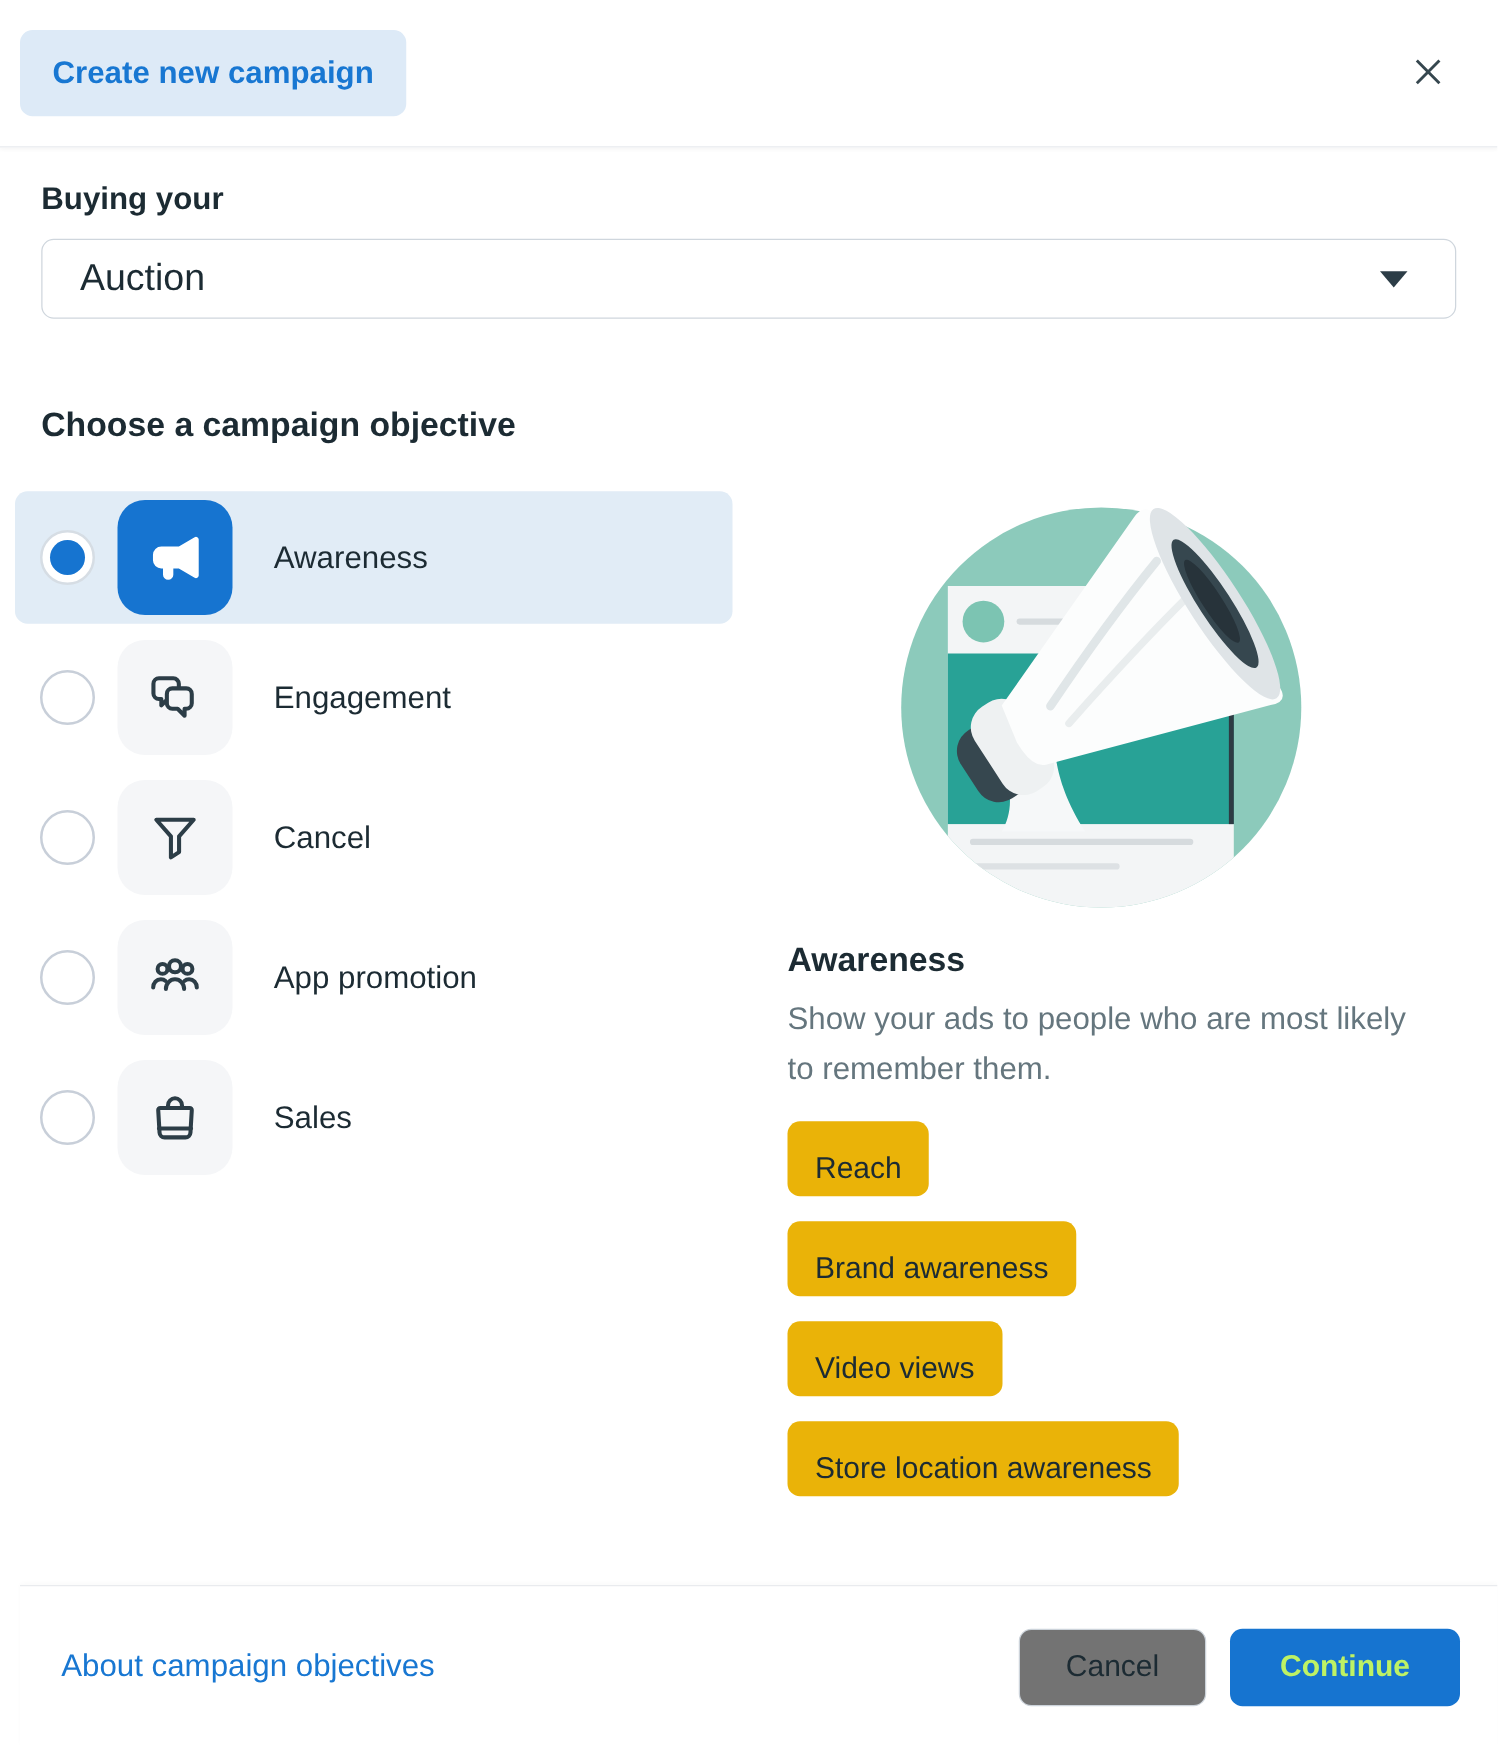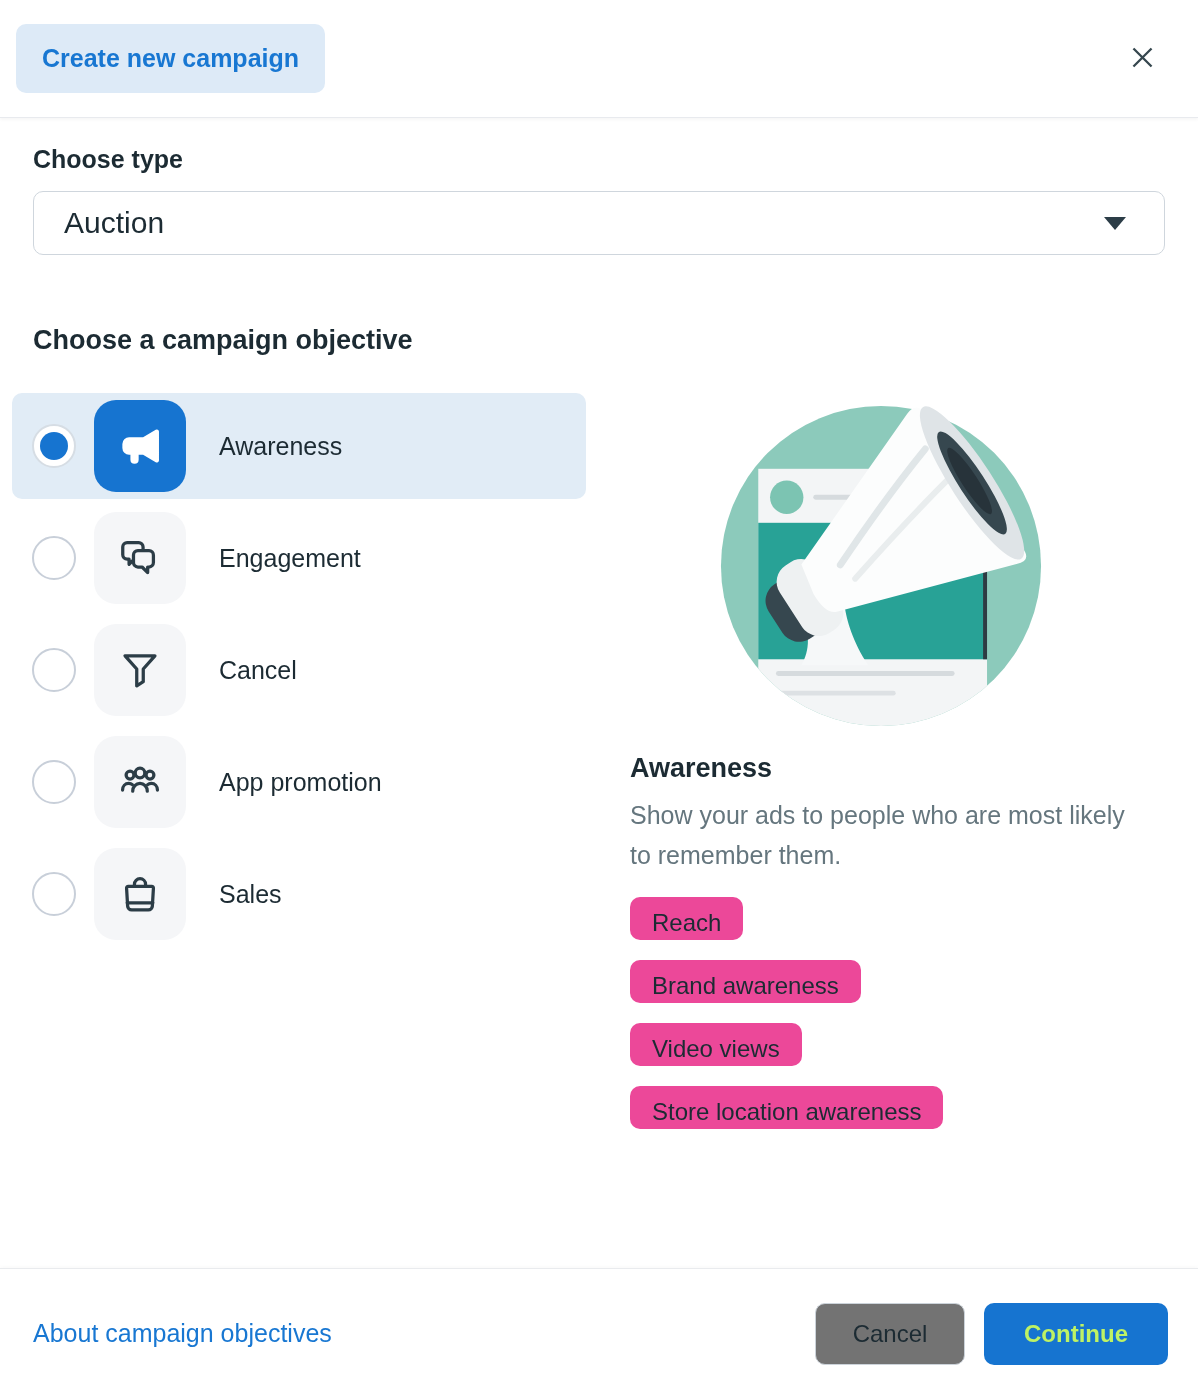--- a/index.html
+++ b/index.html
@@ -72,26 +72,26 @@
   .tile svg .ln-masked { fill:#f5f6f8; stroke:#2c3d47; stroke-width:1.7; stroke-linecap:round; stroke-linejoin:round; }
   .obj-label { margin-left:33px; font-size:25px; }
   
   .detail { margin-left:44px; width:502px; }
   .illustration { display:block; width:324px; height:324px; margin:11px auto 0 auto; overflow:visible; }
   .detail-title { font-size:27px; font-weight:bold; margin:25px 0 0 0; }
   .detail-desc { font-size:25px; color:#65767e; line-height:40px; margin:11px 0 0 0; }
   .good-for { font-size:25px; font-weight:bold; margin:19px 0 0 0; }
   .tags { display:flex; flex-direction:column; align-items:flex-start; gap:20px; margin-top:22px; }
   .tag {
-    background:#ec4899; border-radius:10px;
-    height:43px; line-height:52px; padding:0 22px; font-size:24px; white-space:nowrap;
+    background:#eab308; border-radius:10px;
+    height:60px; line-height:52px; padding:12px 22px; font-size:24px; white-space:nowrap;
   }
   
   .dialog-footer {
-    position:absolute; left:0; right:0; bottom:0; height:130px;
+    position:absolute; left:16px; right:0; bottom:0; height:130px;
     border-top:1px solid #e9ebee;
     box-shadow:0 -2px 3px rgba(0,0,0,0.02);
     display:flex; align-items:center; padding:0 30px 0 33px; background:#fff;
   }
   .footer-link { color:#1877d2; font-size:25px; text-decoration:none; cursor:pointer; }
   .footer-spacer { flex:1; }
   .btn { height:62px; border-radius:10px; font-size:24px; cursor:pointer;
          font-family:"Liberation Sans", sans-serif; }
   .btn-cancel { width:150px; background:#737373; border:1.5px solid #ccd3da; color:#1c2b33; }
   .btn-continue { width:184px; background:#1674d0; border:none; color:#bef264; font-weight:bold; margin-left:19px; }
@@ -109,21 +109,21 @@
       <span>
         <svg viewBox="0 0 24 24" fill="none">
             <path d="M5 5 L19 19 M19 5 L5 19"></path>
           </svg>
       </span>
     </button>
   </div>
 
   <div class="main">
 
-    <div class="field-label">Choose type</div>
+    <div class="field-label">Buying your</div>
     <div class="select-box">
       <span>Auction</span>
       <span class="caret-down"></span>
     </div>
 
     <h2 class="section-heading">Choose a campaign objective</h2>
 
     <div class="content">
       <div class="objective-list">
 

